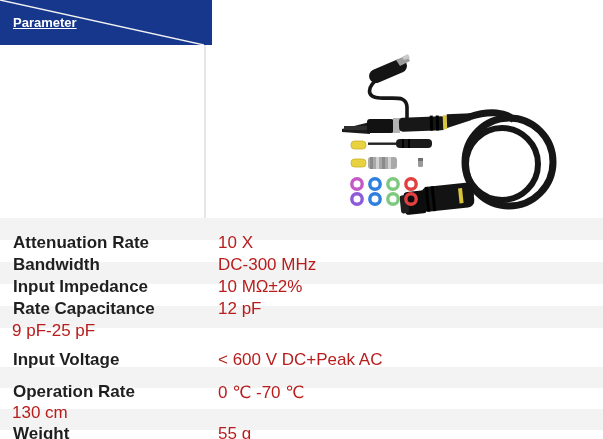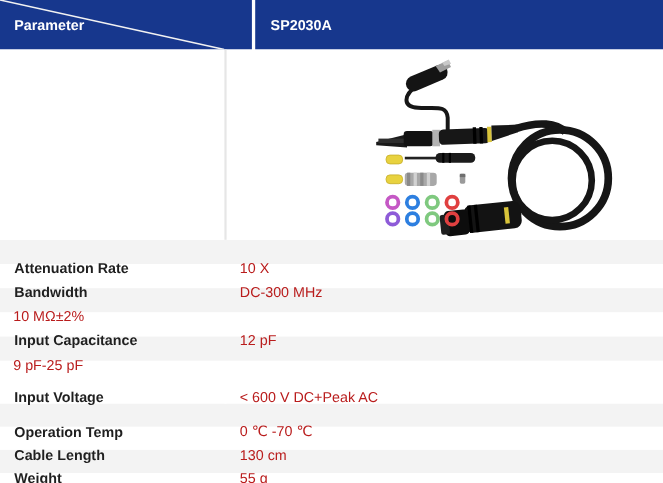--- a/index.html
+++ b/index.html
@@ -11,59 +11,56 @@
     overflow:hidden;
   }
   
   .hdr{display:flex;height:45px;background:#ffffff;}
   .hdr-cell{
     display:flex;align-items:center;
     background:#17378d;color:#ffffff;
     font-size:13px;font-weight:bold;
     position:relative;box-sizing:border-box;
   }
-  .hdr-param{width:229px;padding-left:13px;}
+  .hdr-param{width:212px;padding-left:13px;text-decoration:underline;}
   .hdr-gap{width:3px;background:#ffffff;}
   .hdr-model{flex:1;padding-left:14px;}
   .diag{position:absolute;left:0;top:0;pointer-events:none;}
   
   .img-band{position:relative;height:173px;background:#ffffff;}
   .img-band .vline{
     position:absolute;left:204px;top:0;bottom:0;width:2px;background:#e6e6e6;
   }
   .probe-svg{position:absolute;left:330px;top:0;}
   
   .spec{width:603px;}
   .row{display:flex;height:22px;background:#ffffff;}
   .row.alt{background:#f3f3f3;}
   .row.tall{height:39px;text-align:right;}
   .row.short{height:21px;}
-  .cell{display:flex;align-items:center;box-sizing:border-box;font-size:13px;margin-top:25px;}
+  .cell{display:flex;align-items:center;box-sizing:border-box;font-size:17px;margin-top:25px;}
   .cell.label{
     width:206px;padding-left:13px;font-weight:bold;color:#1f1f1f;
     border-right:2px solid #ffffff;
   }
   .cell.value{flex:1;padding-left:12px;color:#b91c1c;}
 </style>
 </head>
 <body>
 
 <div class="page">
 
   <div class="hdr">
     <div class="hdr-cell hdr-param">
       <svg class="diag" width="204" height="45">
         <line x1="0" y1="0" x2="204" y2="45" stroke="#f2f2f2" stroke-width="1.4"></line>
       </svg>
       <span>Parameter</span>
     </div>
     <div class="hdr-gap"></div>
-    <div class="hdr-cell hdr-model">
-      <span>SP2030A</span>
-    </div>
   </div>
 
   <div class="img-band">
     <div class="vline"></div>
 
     <svg class="probe-svg" width="248" height="173" viewBox="0 0 248 173" role="img">
 
       <path d="M50,32 C36,42 36,52 50,53 C66,54 76,50 77,62 L77,79" stroke="#161616" stroke-width="3.6" fill="none"></path>
 
       <g>
@@ -144,39 +141,39 @@
 
     <div class="row alt">
       <div class="cell label">Attenuation Rate</div>
       <div class="cell value">10 X</div>
     </div>
     <div class="row">
       <div class="cell label">Bandwidth</div>
       <div class="cell value">DC-300 MHz</div>
     </div>
     <div class="row alt">
+      <div class="cell label">Input Impedance</div>
       <div class="cell value">10 MΩ±2%</div>
     </div>
     <div class="row">
-      <div class="cell label">Input Capacitance</div>
+      <div class="cell label">Rate Capacitance</div>
       <div class="cell value">12 pF</div>
     </div>
     <div class="row alt">
       <div class="cell value">9 pF-25 pF</div>
     </div>
     <div class="row tall">
       <div class="cell label">Input Voltage</div>
       <div class="cell value">&lt; 600 V DC+Peak AC</div>
     </div>
     <div class="row alt short">
-      <div class="cell label">Operation Temp</div>
+      <div class="cell label">Operation Rate</div>
       <div class="cell value">0 ℃ -70 ℃</div>
     </div>
     <div class="row short">
-      <div class="cell label">Cable Length</div>
       <div class="cell value">130 cm</div>
     </div>
     <div class="row alt short">
       <div class="cell label">Weight</div>
       <div class="cell value">55 g</div>
     </div>
 
   </div>
 </div>
 

